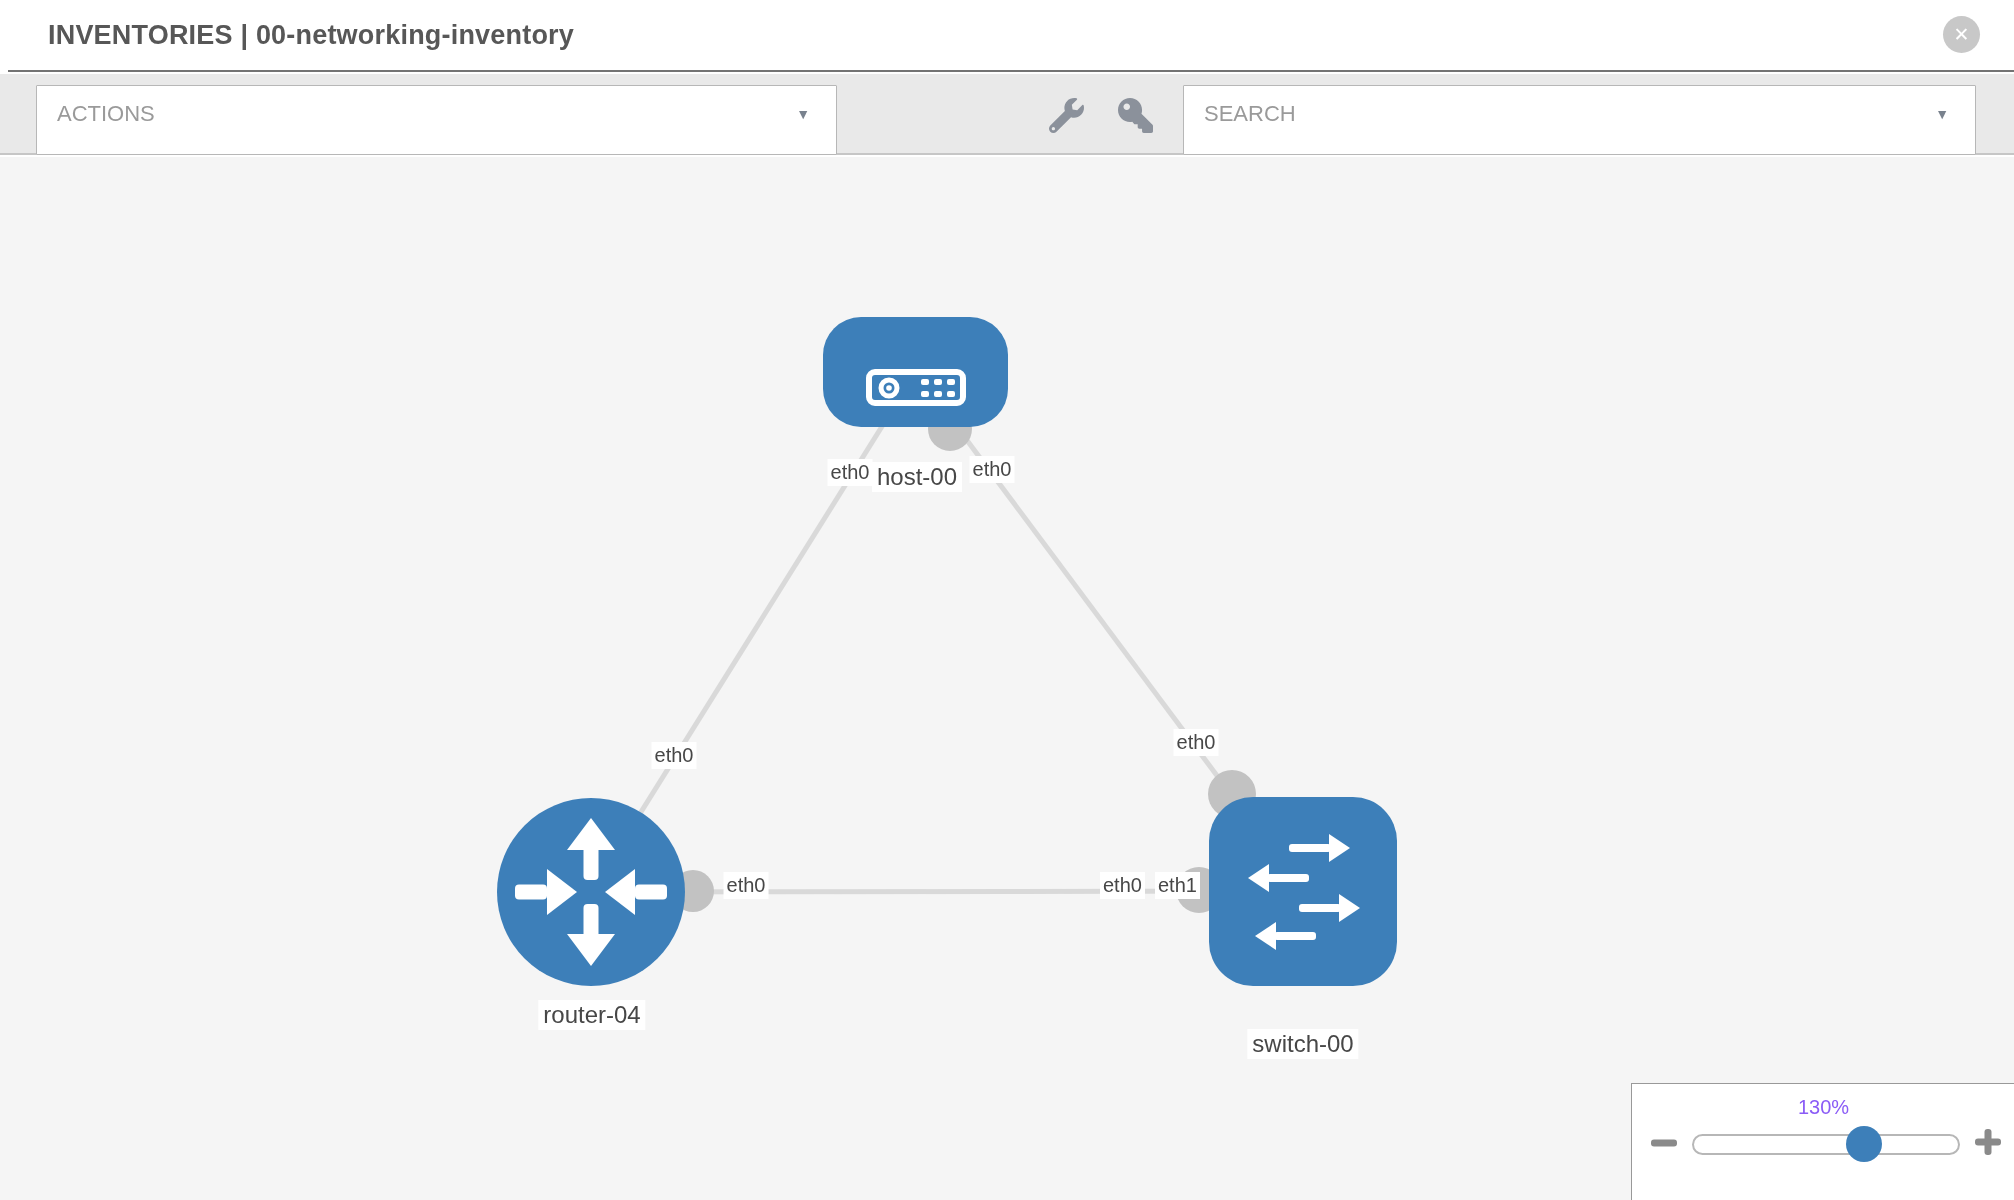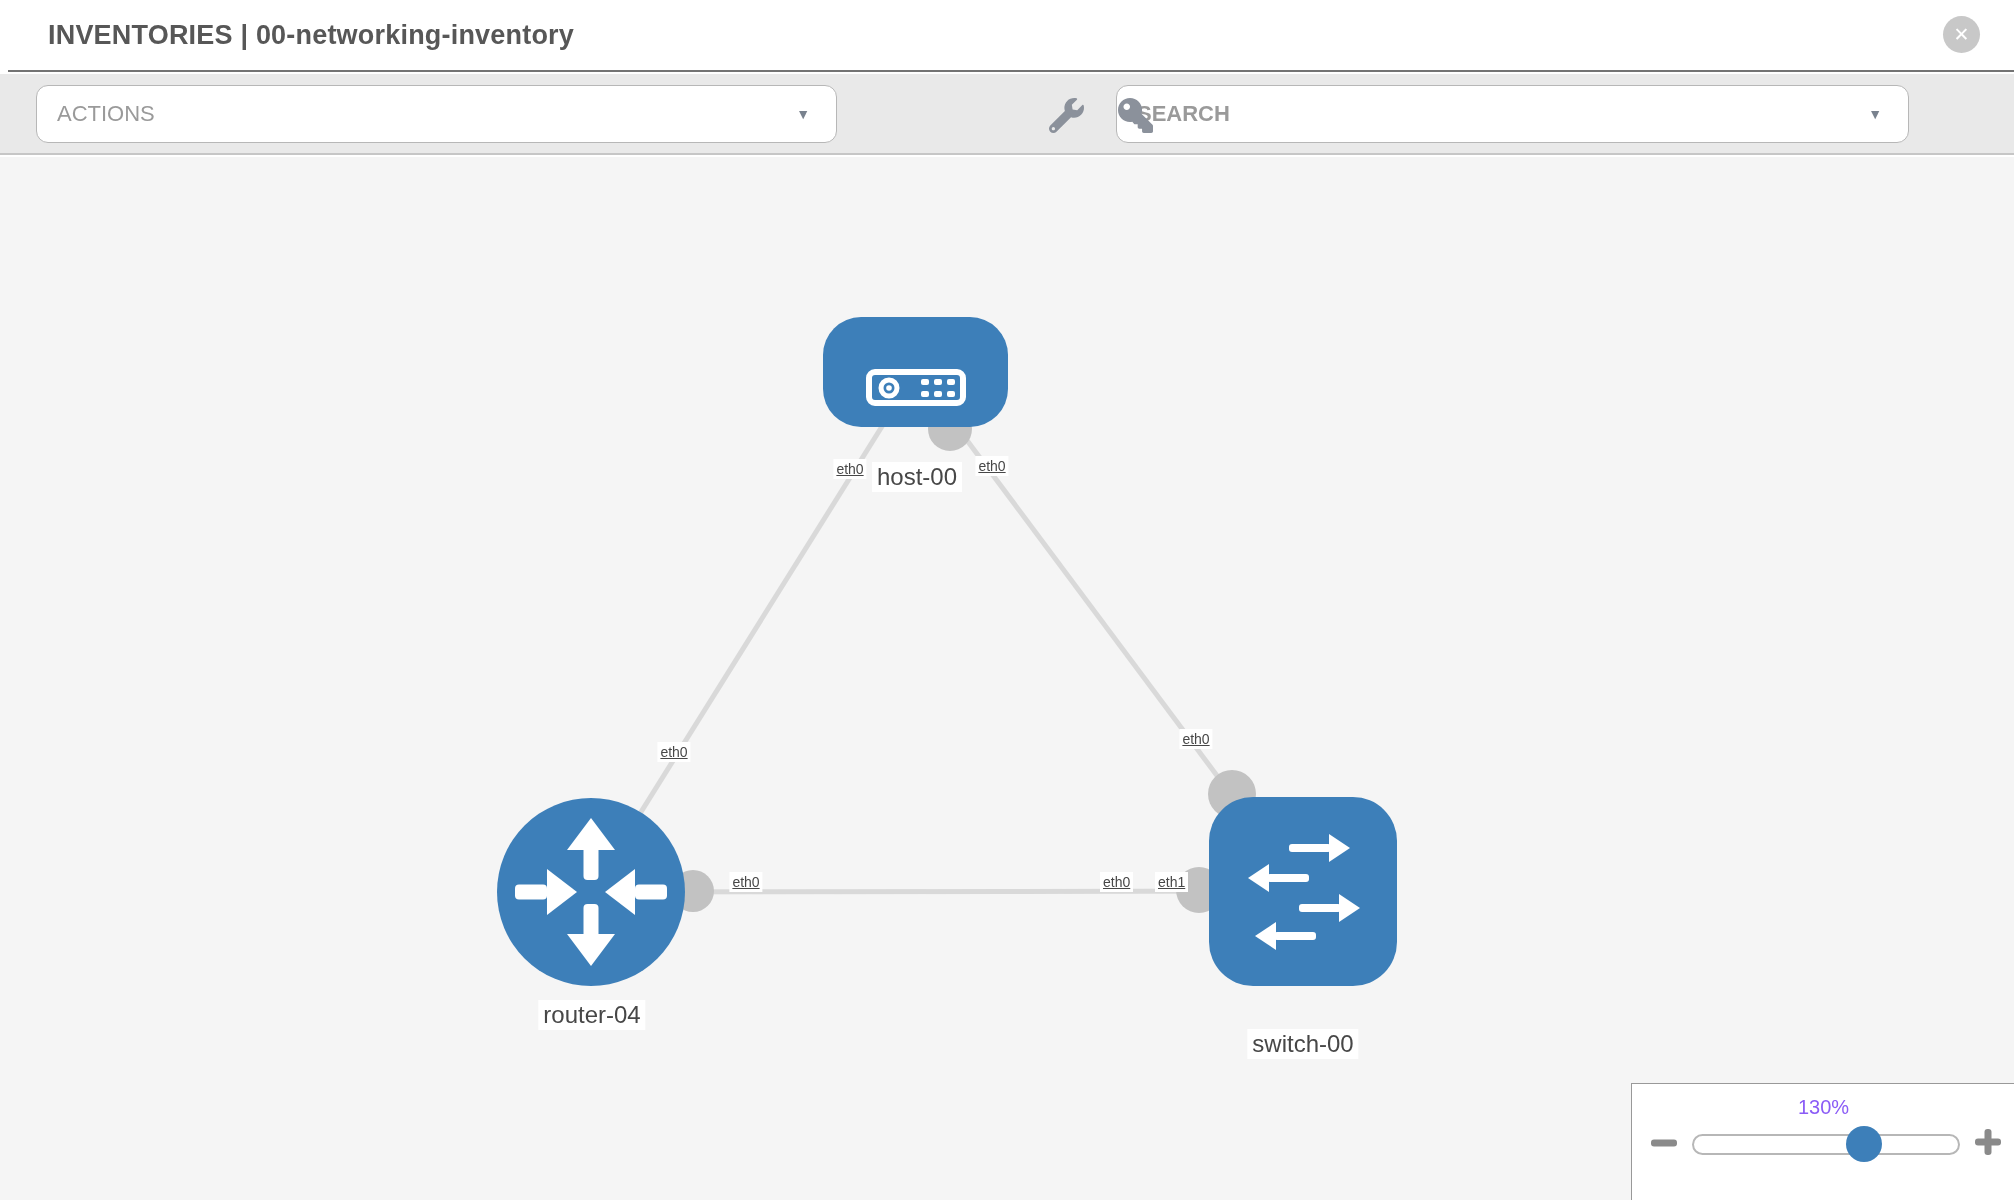--- a/index.html
+++ b/index.html
@@ -10,39 +10,39 @@
   .header { position:absolute; left:8px; top:0; width:2014px; height:72px; background:#fff;
             border-bottom:2px solid #737373; display:flex; align-items:center; }
   .header-title { margin-left:40px; font-size:27px; font-weight:bold; color:#575757; letter-spacing:.2px; }
   .close-btn { position:absolute; left:1943px; top:16px; width:37px; height:37px; border-radius:50%;
                background:#c8c8c8; display:flex; align-items:center; justify-content:center; cursor:pointer; }
   .close-btn span { color:#fff; font-size:19px; font-weight:bold; line-height:1; }
 
   
   .toolbar { position:absolute; left:0; top:74px; width:2014px; height:81px; background:#e9e9e9;
              border-bottom:2px solid #c6c6c6; }
-  .tb-box { position:absolute; top:11px; height:58px; background:#fff; border:1px solid #b7b7b7;
-            border-radius:12px; }
+  .tb-box { position:absolute; top:11px; height:70px; background:#fff; border:1px solid #b7b7b7;
+            border-radius:1px; }
   .tb-box .tb-label { position:absolute; left:20px; top:0; line-height:56px; font-size:22px; color:#9a9a9a; }
   .tb-caret { position:absolute; right:26px; top:0; line-height:56px; font-size:14px; color:#79828e; }
   .actions-box { left:36px;  width:801px; }
-  .search-box  { left:1116px; width:793px;font-weight:bold; }
+  .search-box  { left:1183px; width:793px; }
   .tb-icon { position:absolute; top:98px; width:35px; height:35px; cursor:pointer; }
   .tb-icon svg { width:100%; height:100%; fill:#8b919b; }
   .wrench { left:1049px; } .key { left:1118px; }
 
   
   .canvas { position:absolute; left:0; top:157px; width:2014px; height:1043px;
             background:#f5f5f5; overflow:hidden; }
   .topo-svg { position:absolute; left:0; top:0; }
 
   
   .lbl { position:absolute; background:#fff; color:#474747; white-space:nowrap; }
   .node-lbl { font-size:24px; padding:1px 5px; transform:translateX(-50%); }
-  .if-lbl   { font-size:14px; padding:2px 3px; transform:translateX(-50%);text-decoration:underline; }
+  .if-lbl   { font-size:20px; padding:2px 3px; transform:translateX(-50%); }
   .if-lbl.anchored { transform:none; }
 
   
   .zoom-panel { position:absolute; left:1631px; top:926px; width:420px; height:300px;
                 background:#fff; border:1px solid #999; }
   .zoom-level { position:absolute; left:0; top:12px; width:383px; text-align:center;
                 font-size:20px; color:#8b5cf6; }
   .zoom-btn { position:absolute; width:28px; height:28px; cursor:pointer; }
   .zoom-btn svg { width:100%; height:100%; fill:#8a8a8a; }
   .zoom-minus { left:18px; top:45px; }

